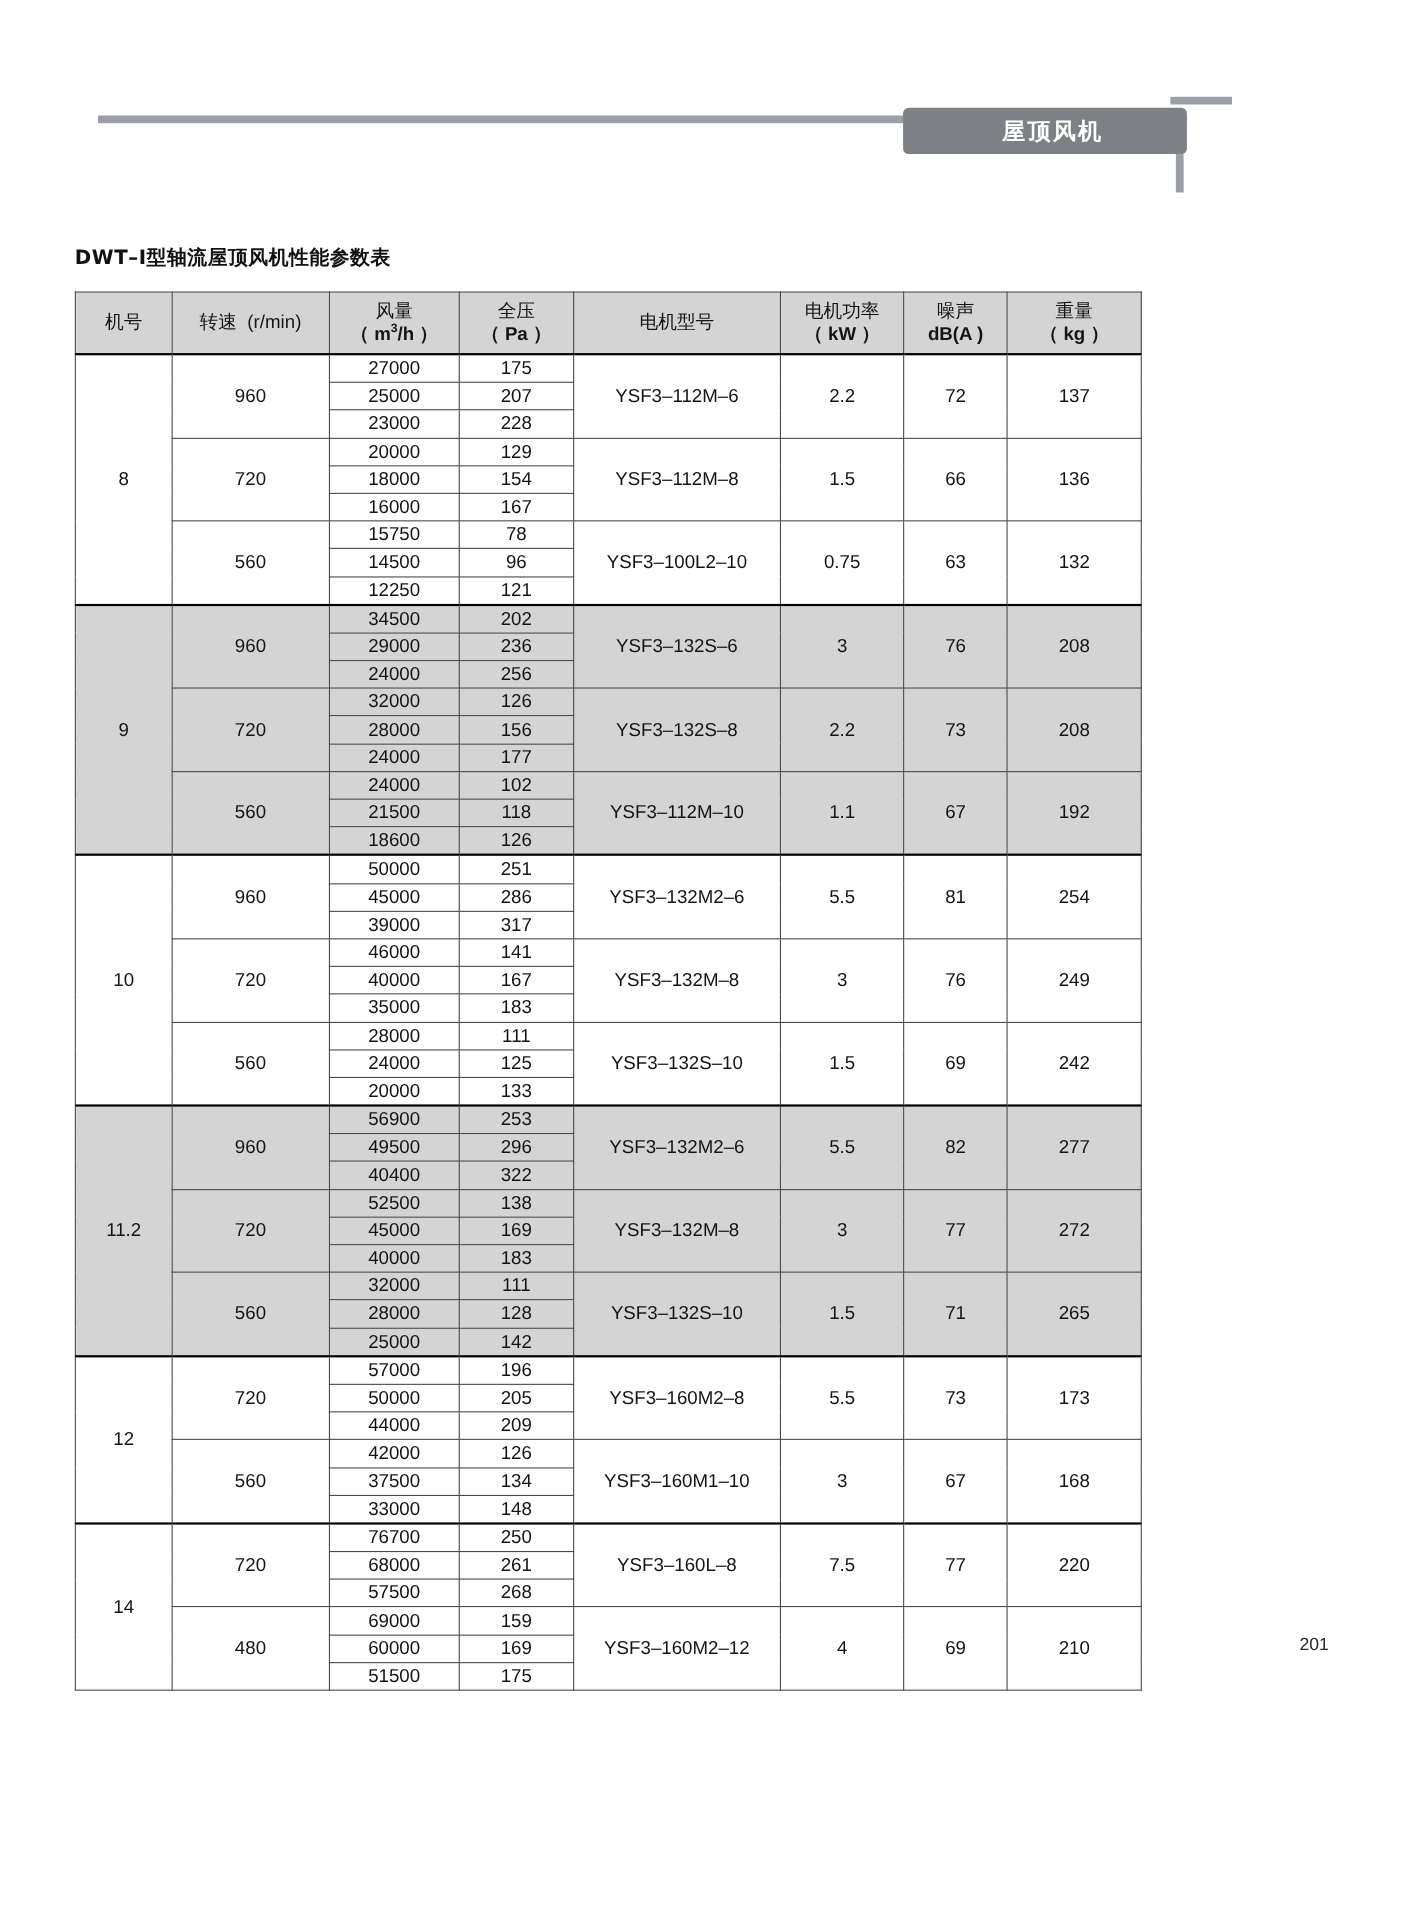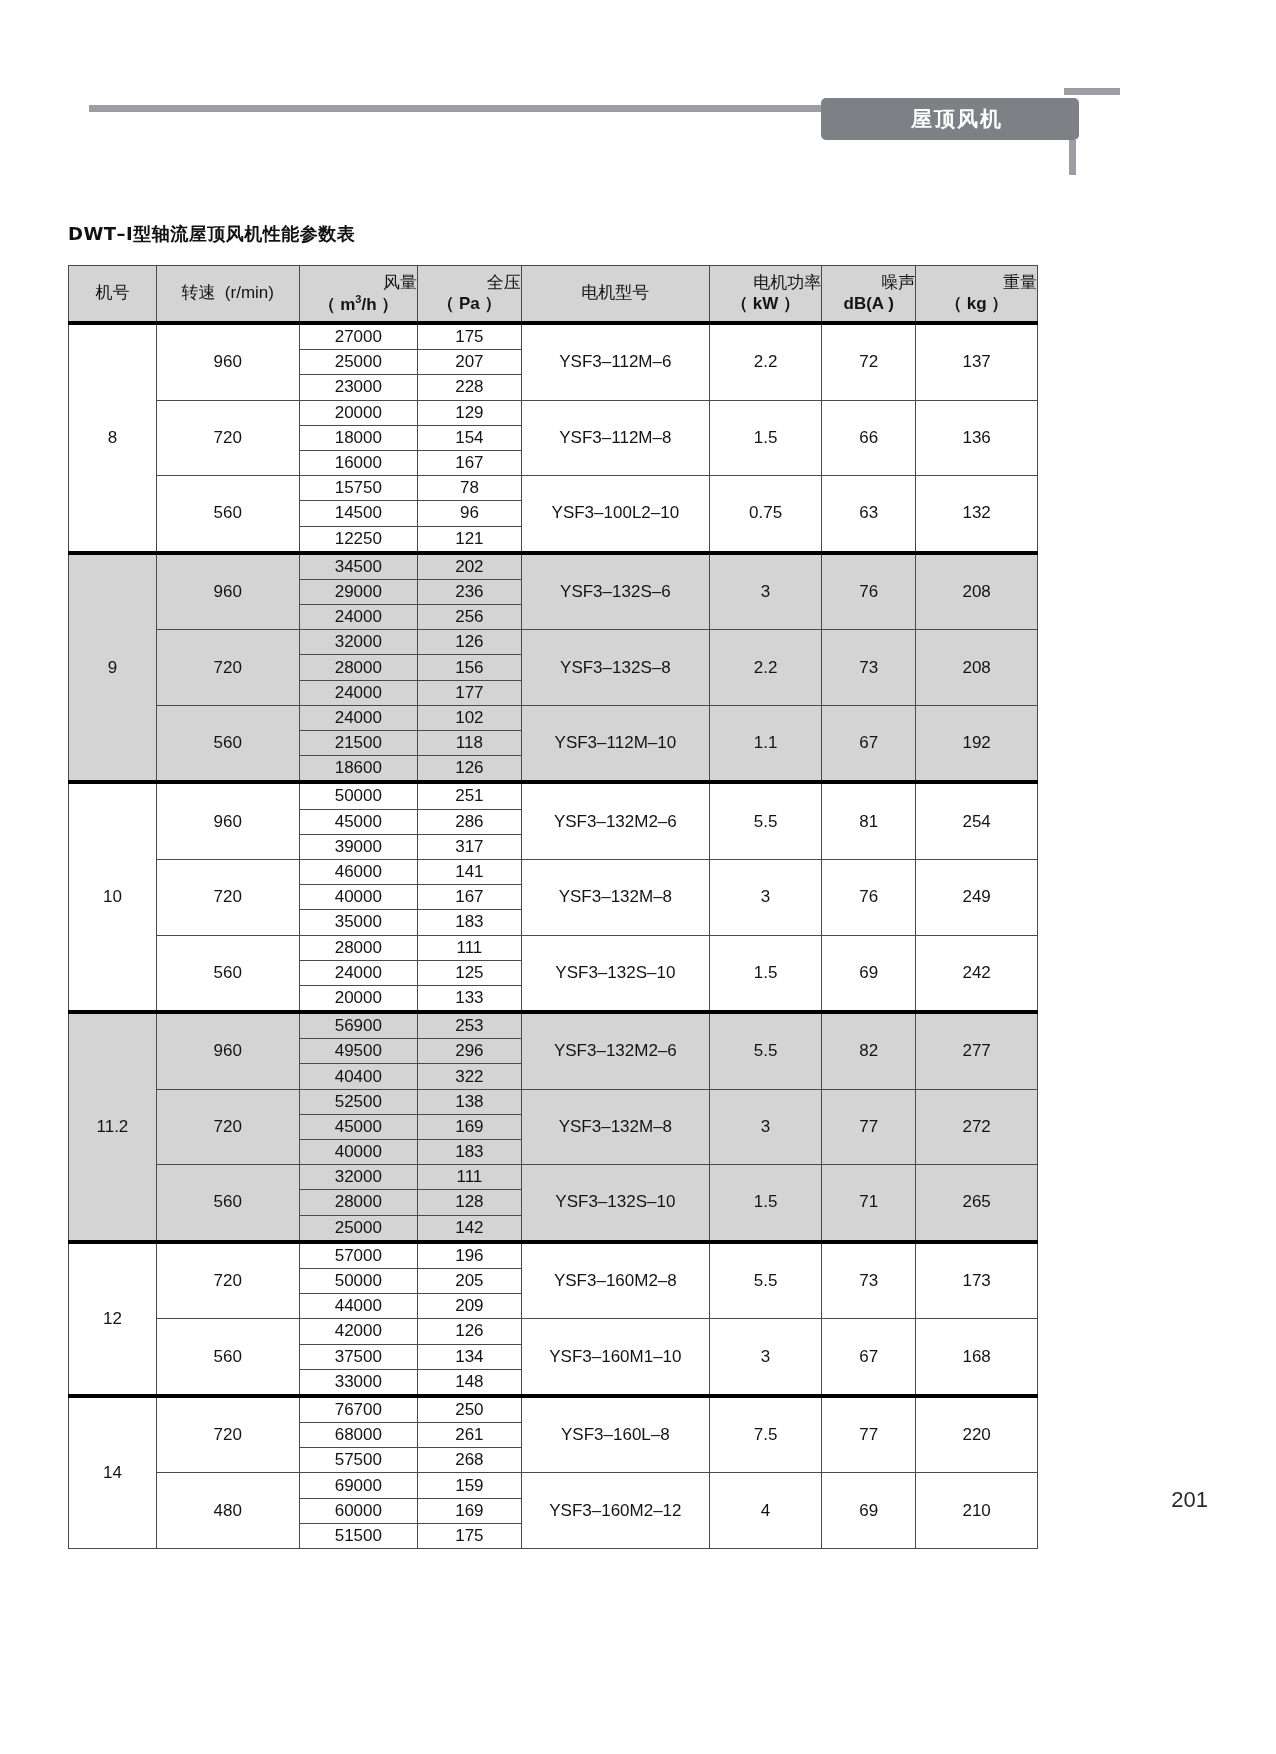--- a/index.html
+++ b/index.html
@@ -107,52 +107,52 @@
     line-height: 1.18;
     color: #141414;
     background-clip: padding-box;
   }
   table.spec th {
     background: #d4d4d4;
     font-weight: normal;
     height: 55px;
     font-size: 17px;
   }
-  .th-two-line { display: block; text-align: right; }
+  .th-two-line { display: block; }
   .th-sub { display: block; font-weight: bold; }
   sup { font-size: 0.65em; vertical-align: super; }
 
   td.d { height: 24.2px; }
   td.num { font-size: 17px; }
   td.grp { font-size: 17px; }
 
   
   col.c-jihao   { width: 83px; }
   col.c-speed   { width: 135px; }
   col.c-flow    { width: 112px; }
   col.c-press   { width: 98px; }
   col.c-model   { width: 178px; }
   col.c-power   { width: 106px; }
   col.c-noise   { width: 89px; }
   col.c-weight  { width: 115px; }
 
   tr.shaded td { background: #d4d4d4; }
 
   
-  tr.grp-top > td { border-top: 4px solid #000000; }
+  tr.grp-top > td { border-top: 2px solid #000000; }
   tr.sub-top > td { border-top: 1.6px solid #3f3f3f; }
 
   
   .page-number {
     position: absolute;
     left: 0;
     top: 1487px;
     width: 1208px;
     text-align: right;
-    font-size: 22px;
+    font-size: 16px;
     color: #2a2a2a;
     font-family: "Liberation Sans", sans-serif;
   }
 </style>
 </head>
 <body>
 
 <div class="header-area">
   <div class="header-rule"></div>
   <div class="header-topbar"></div>

